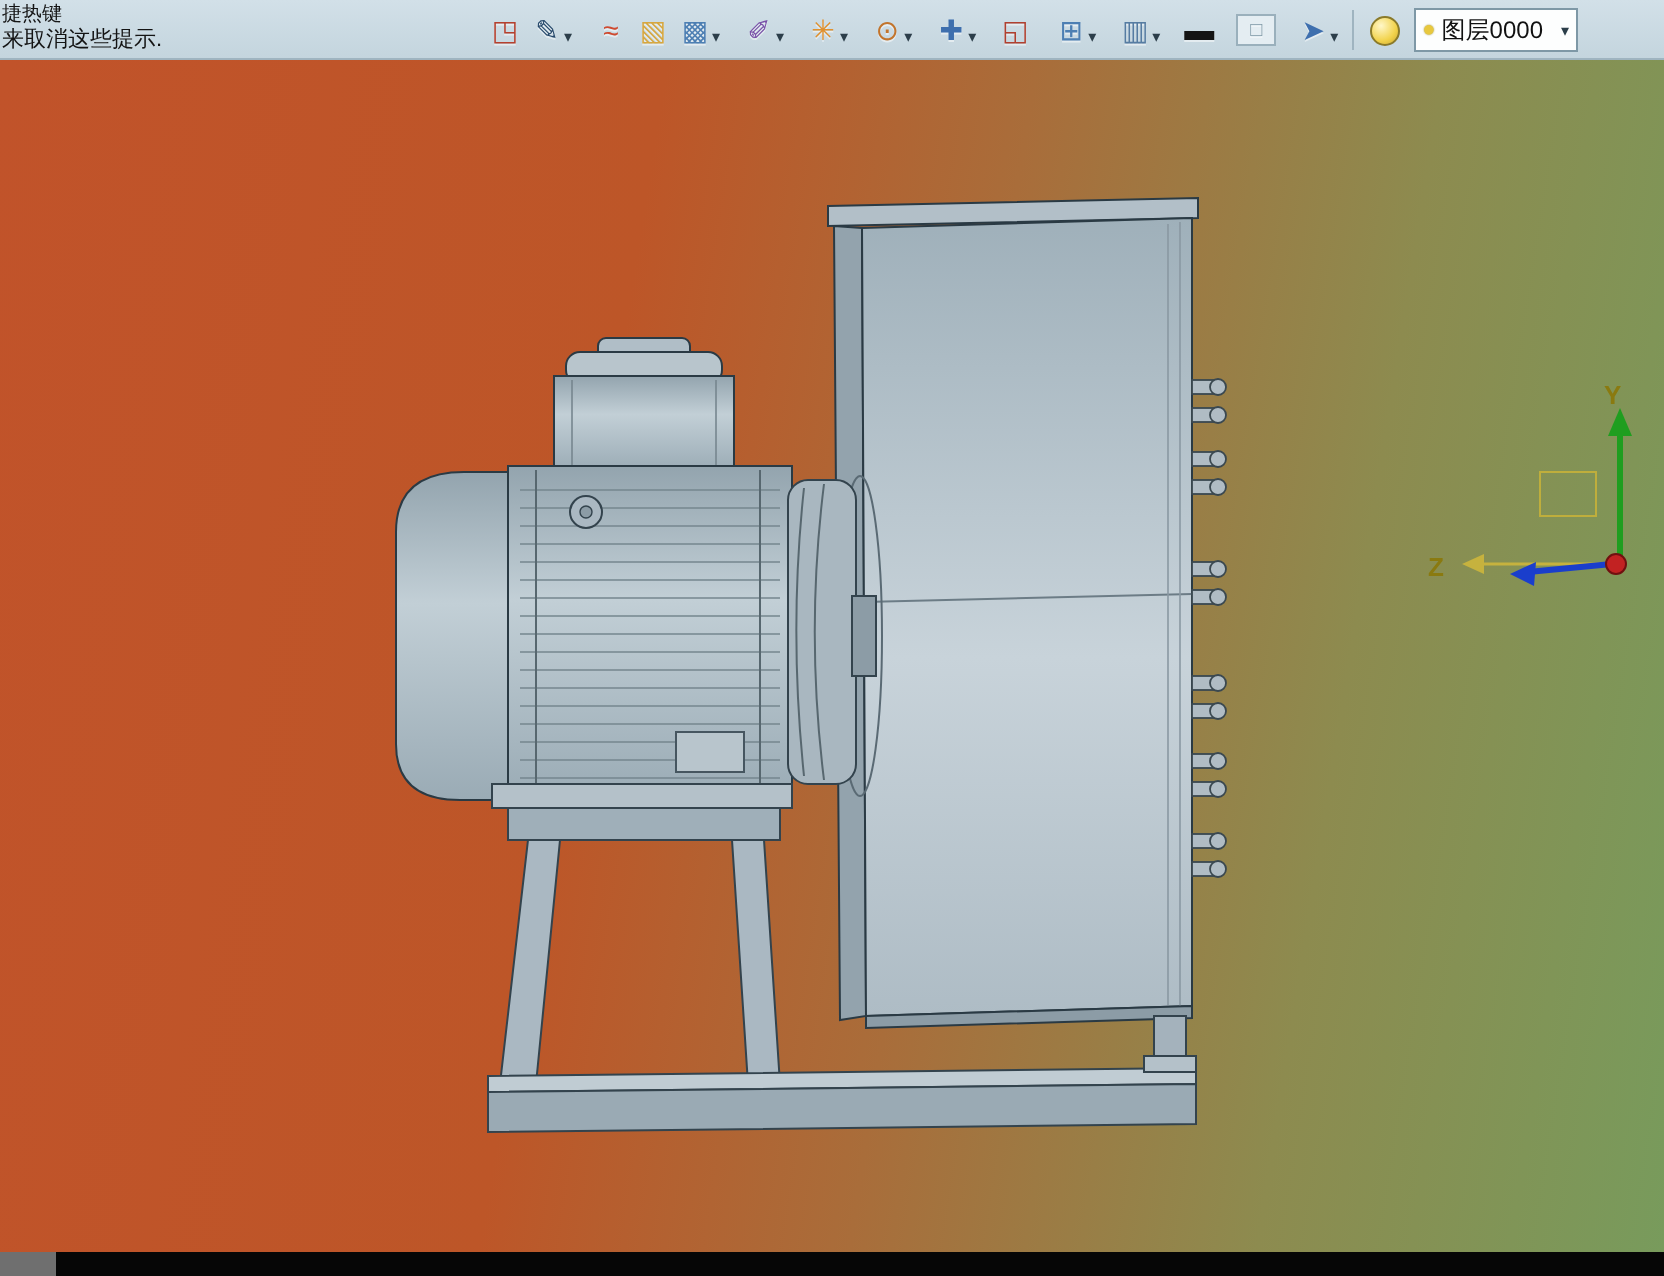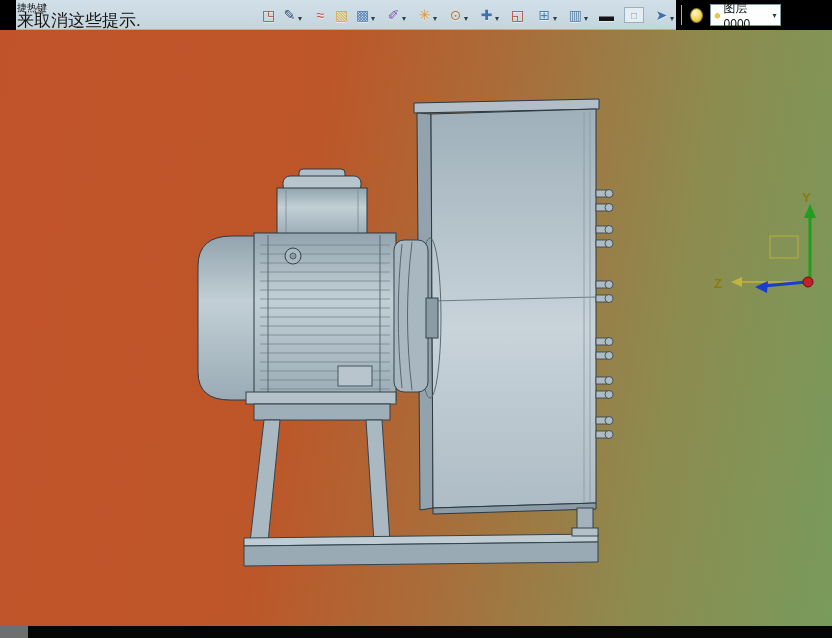--- a/index.html
+++ b/index.html
@@ -2,27 +2,27 @@
 <html><head>
 <meta charset="utf-8">
 <style>
   html,body{margin:0;padding:0}
   body{
     width:832px;height:638px;overflow:hidden;position:relative;
     font-family:"Liberation Sans","DejaVu Sans",sans-serif;background:#000;
   }
   
   .toolbar{
-    position:absolute;top:0;left:16px;width:660px;height:30px;
+    position:absolute;top:0;left:0;width:832px;height:30px;
     background:linear-gradient(#d2e0e8,#c4d5de);
     border-bottom:1px solid #9fb4c0;box-sizing:border-box;
   }
   .hint{position:absolute;left:1px;top:1px;color:#141414;line-height:13px;white-space:nowrap}
   .hint .l1{font-size:10px;display:block}
-  .hint .l2{font-size:17px;display:block}
+  .hint .l2{font-size:11px;display:block}
   .icons{position:absolute;left:242px;top:3px;height:24px;display:flex;align-items:center}
   .tbi{
     display:inline-flex;align-items:center;justify-content:center;
     min-width:19px;height:22px;font-size:14px;margin:0 1px;cursor:pointer;
     text-shadow:0 1px 0 rgba(255,255,255,.5);
   }
   .caret{font-size:8px;color:#2c3e4a;margin:7px 2px 0 -2px;text-shadow:none}
   .sep{width:1px;height:20px;background:#9fb4c0;margin:0 5px}
   .gap{width:7px}
   .i0{color:#b5402e}.i1{color:#27496b}.i2{color:#cf4a30}.i3{color:#d7a73f}

